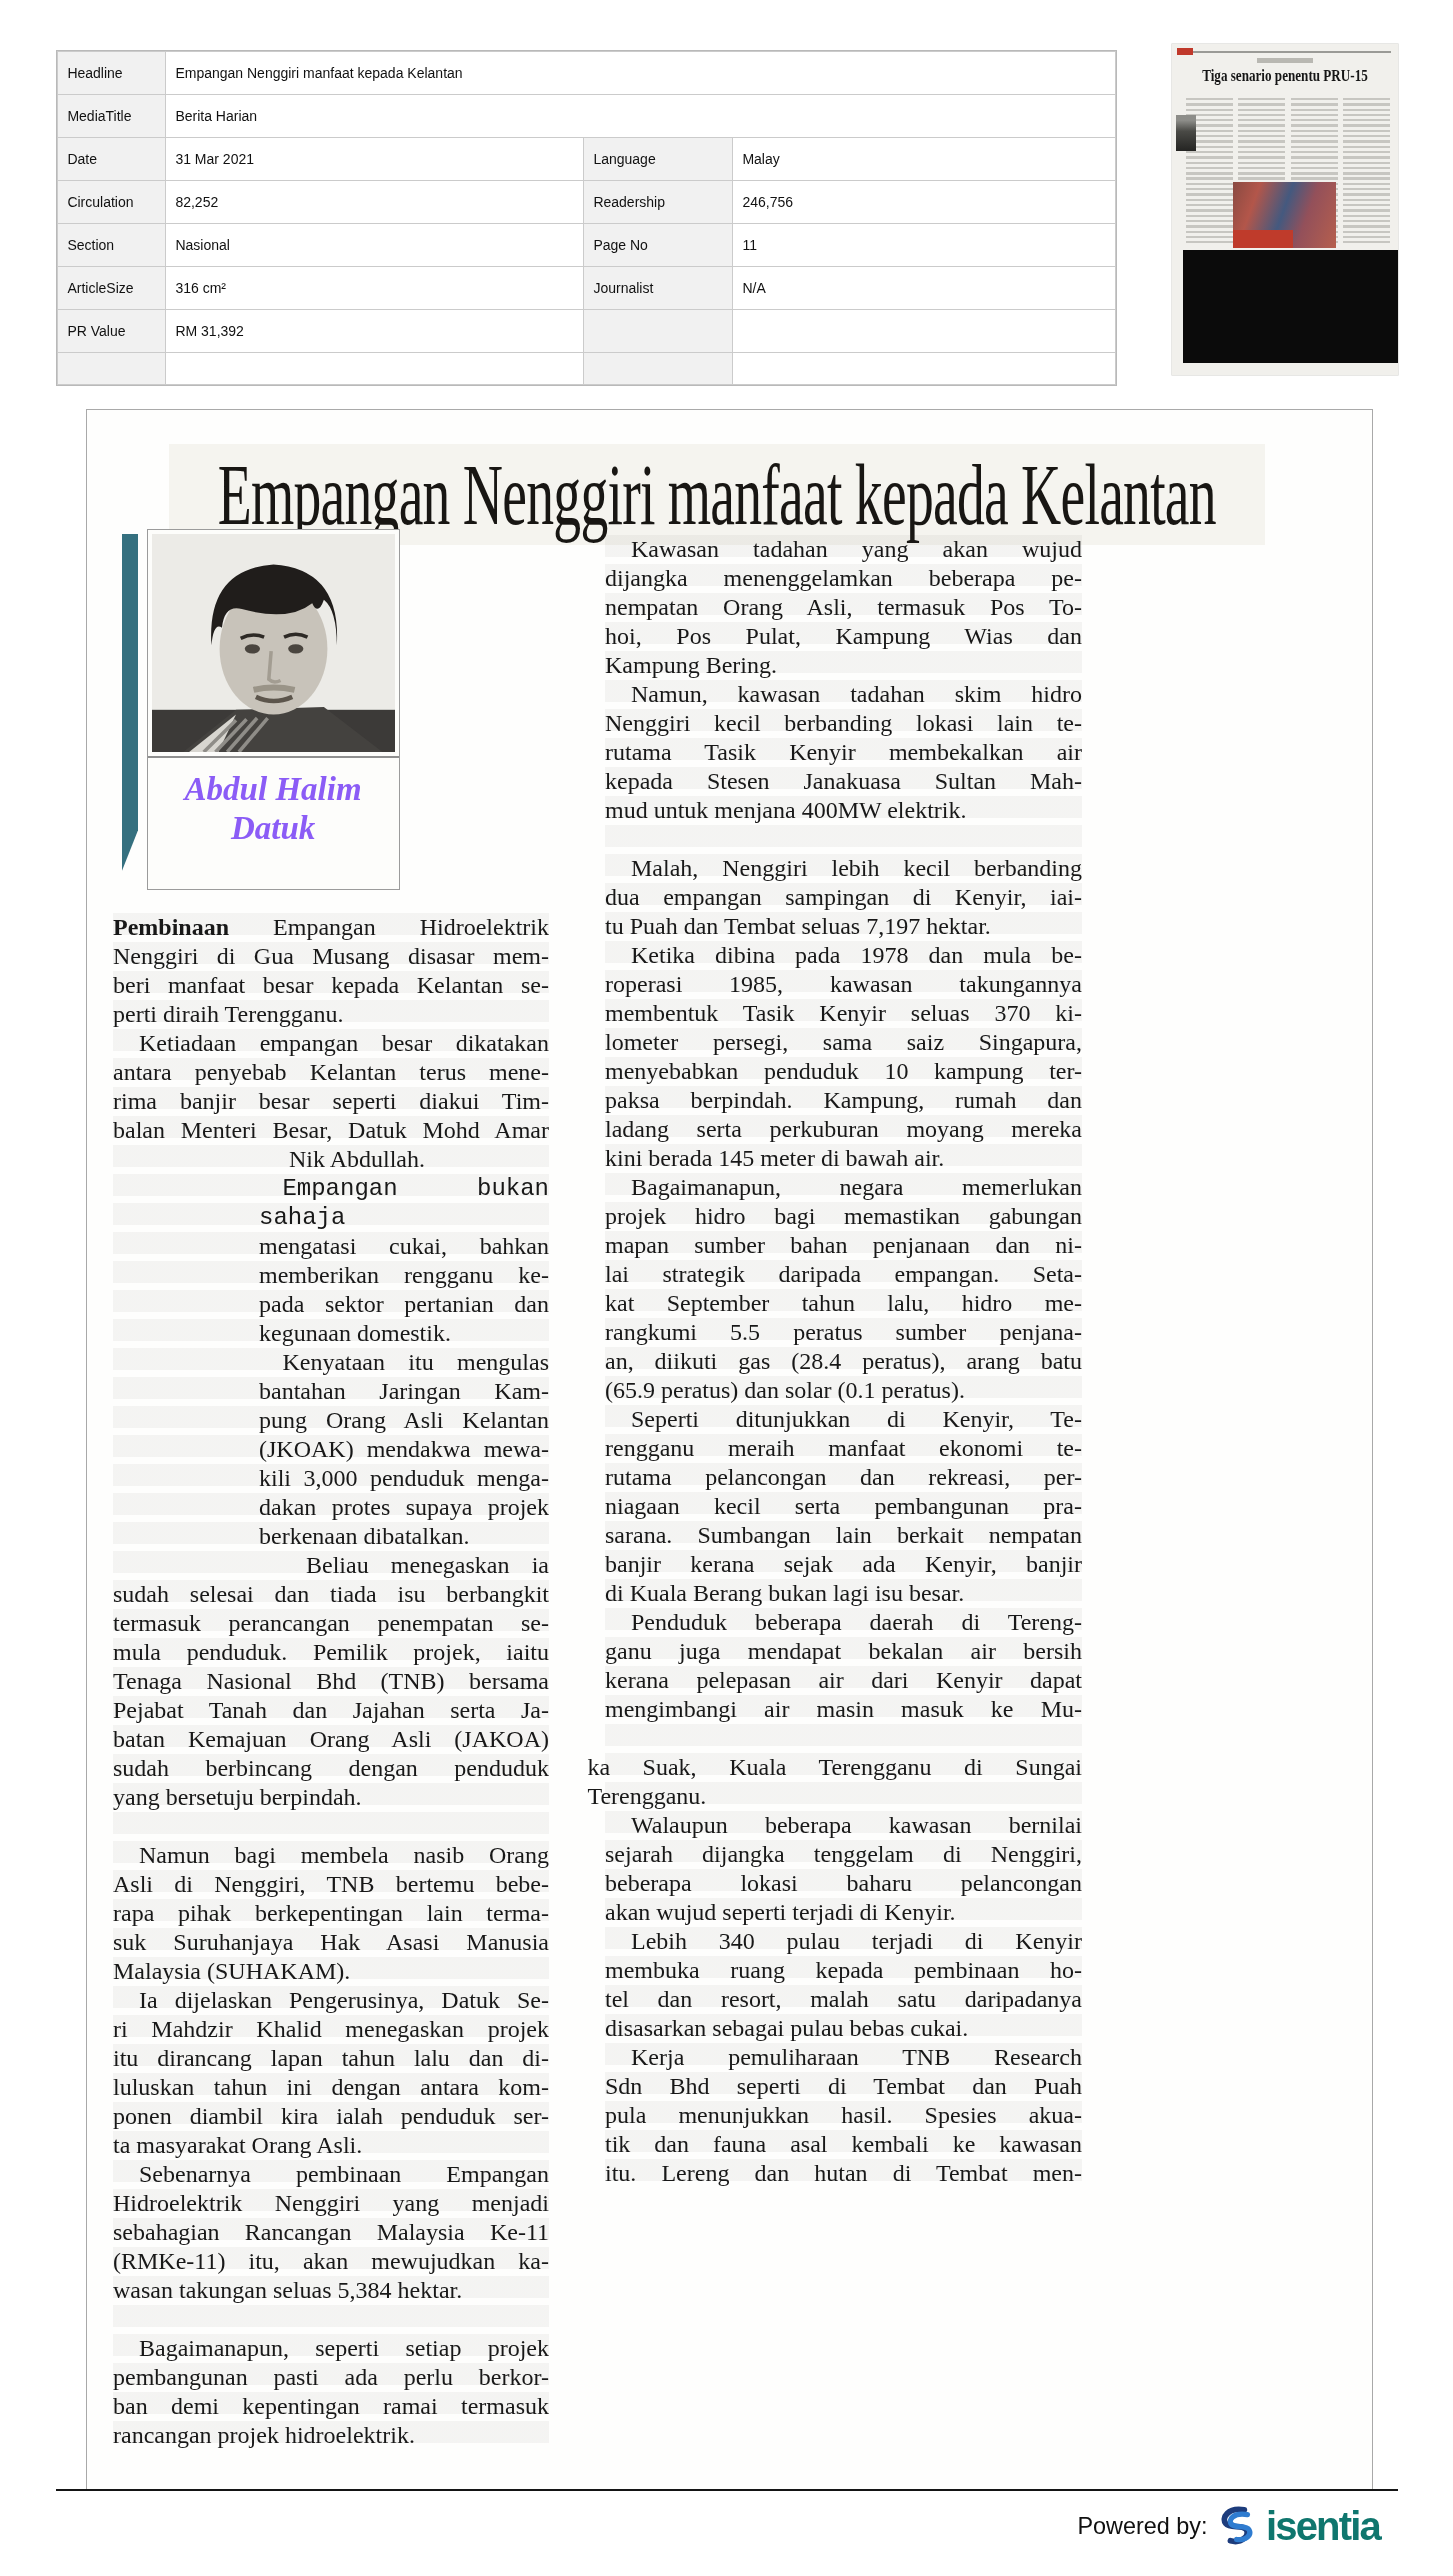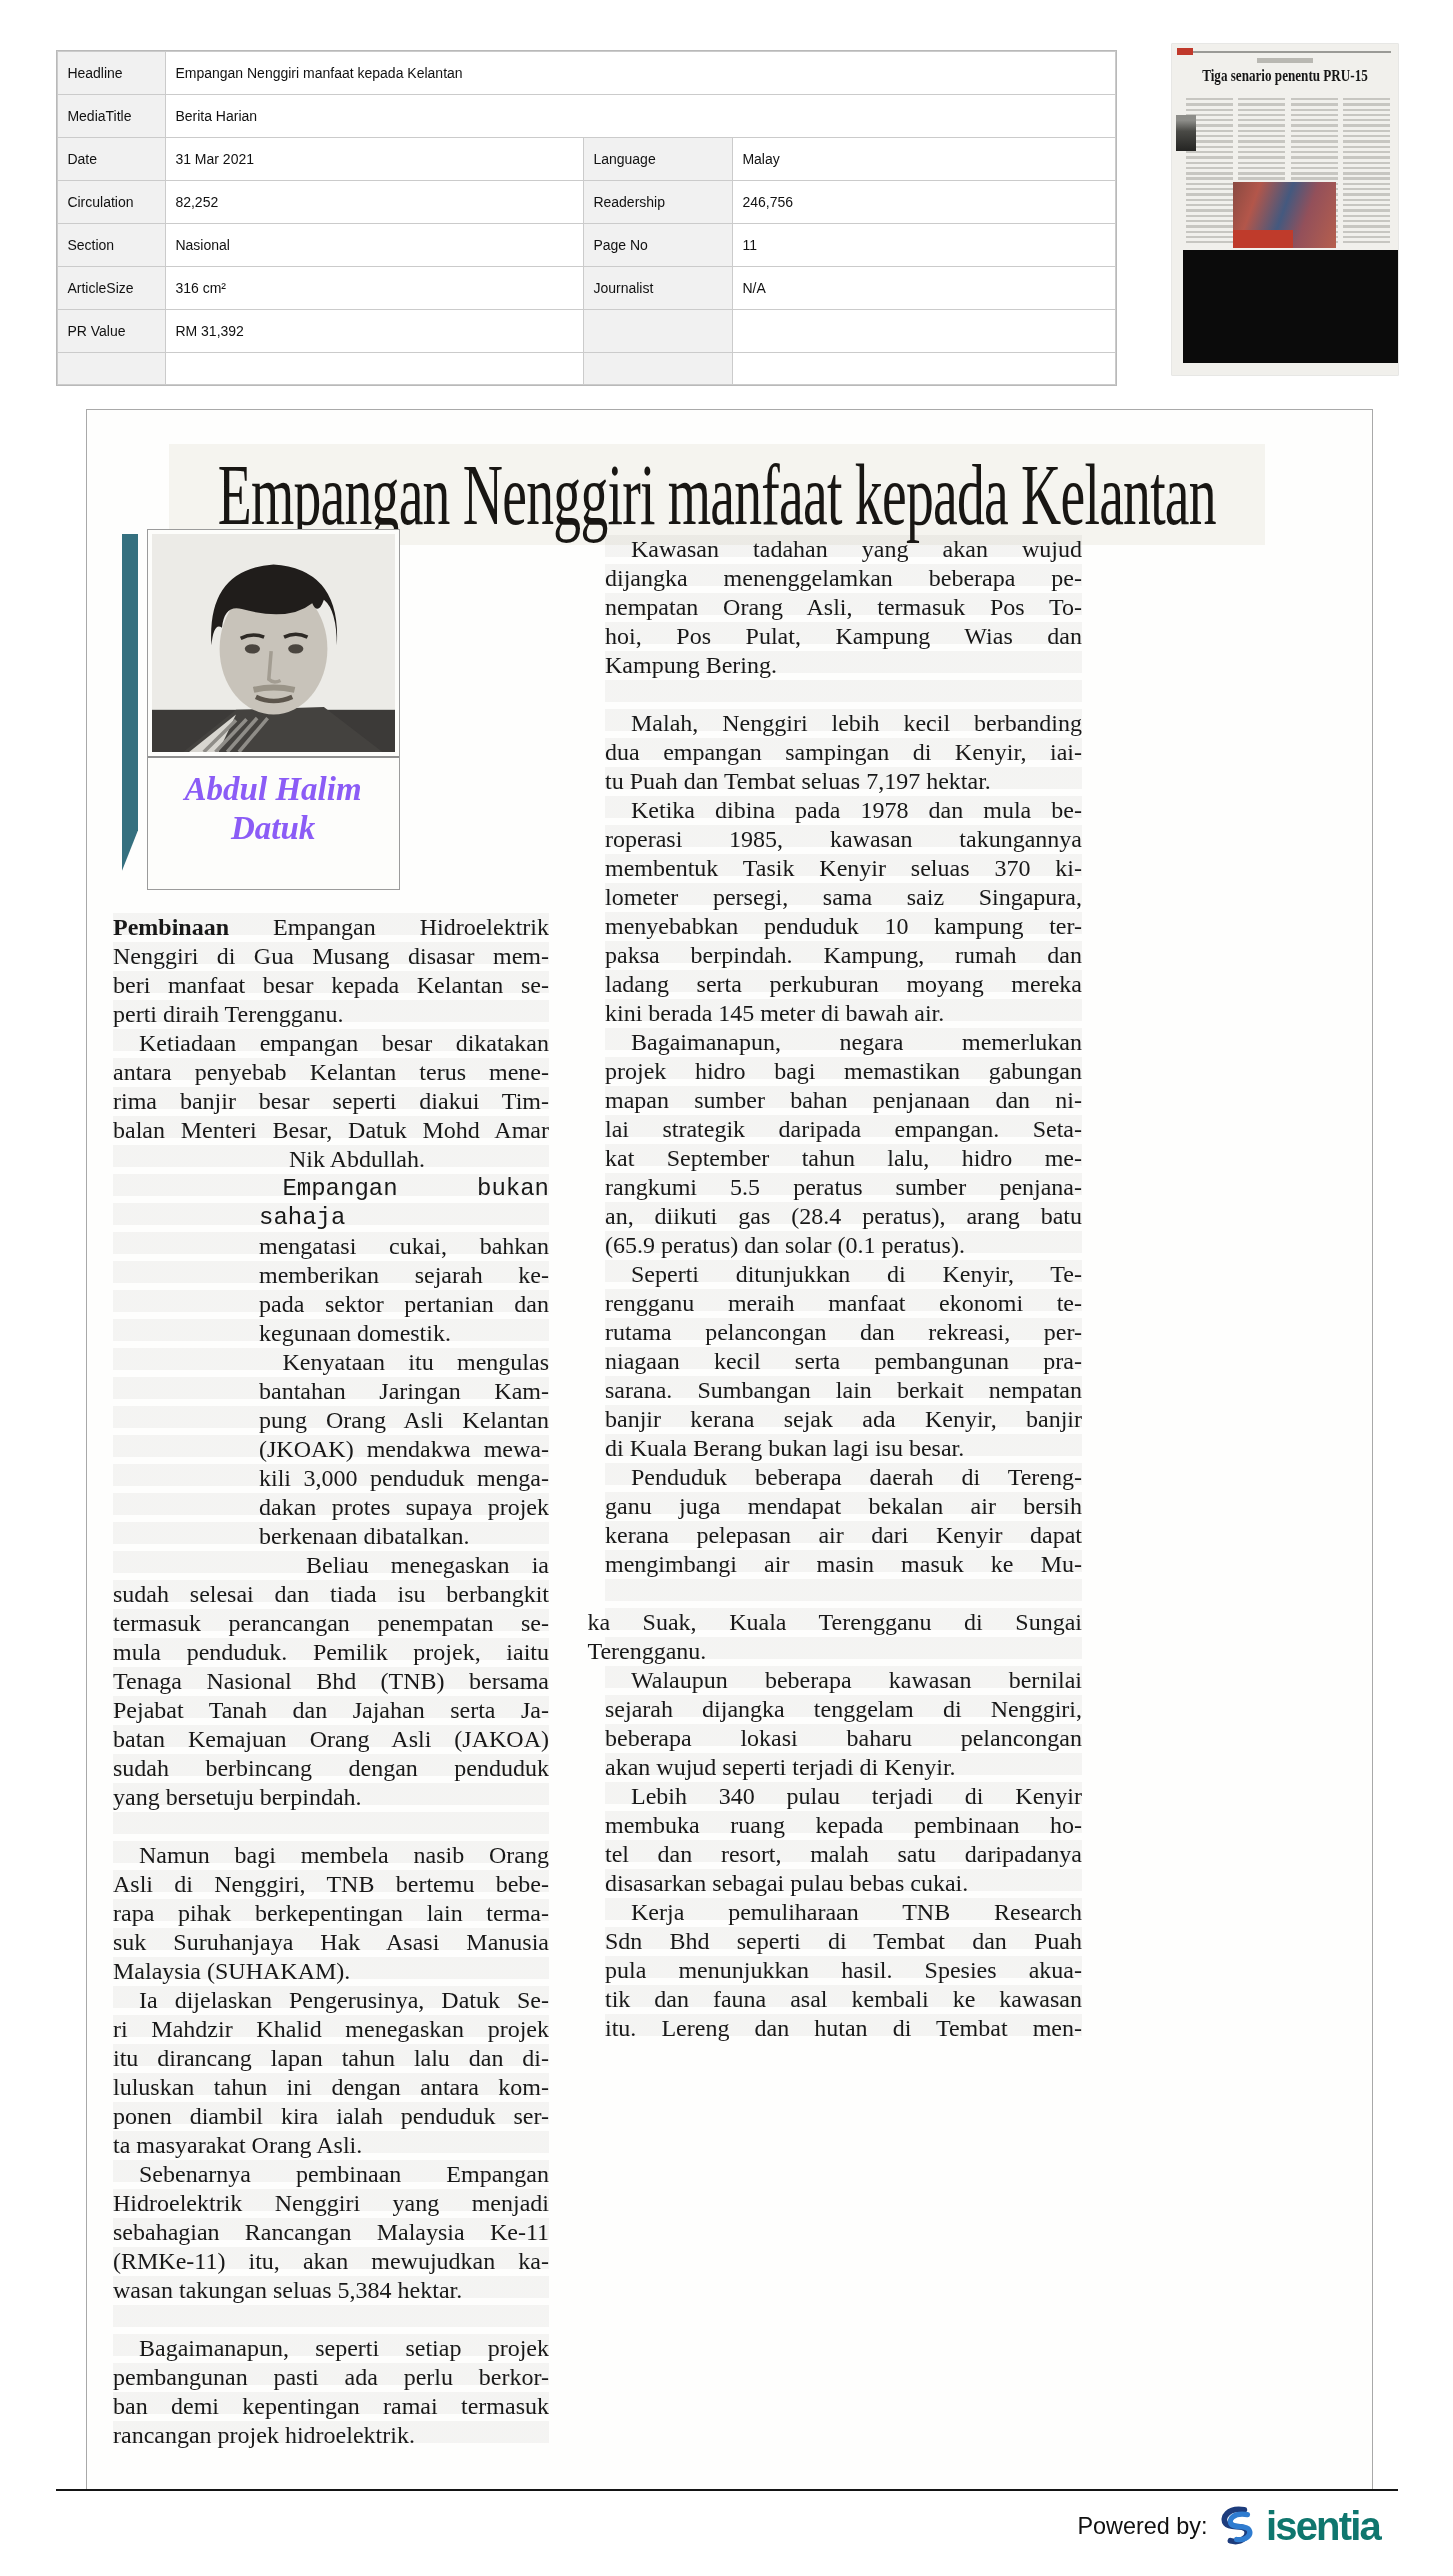--- a/index.html
+++ b/index.html
@@ -183,21 +183,21 @@
       <div class="para">
         <div class="line" style="text-indent: 26px;">Ketiadaan empangan besar dikatakan</div>
         <div class="line">antara penyebab Kelantan terus mene-</div>
         <div class="line">rima banjir besar seperti diakui Tim-</div>
         <div class="line">balan Menteri Besar, Datuk Mohd Amar</div>
         <div class="line end" style="text-indent: 176px;">Nik Abdullah.</div>
       </div>
       <div class="para" style="margin-left: 146px;">
         <div class="line" style="text-indent: 23.4px; font-family: Liberation Mono, monospace;">Empangan bukan sahaja</div>
         <div class="line">mengatasi cukai, bahkan</div>
-        <div class="line">memberikan sejarah ke-</div>
+        <div class="line">memberikan rengganu ke-</div>
         <div class="line">pada sektor pertanian dan</div>
         <div class="line end">kegunaan domestik.</div>
       </div>
       <div class="para" style="margin-left: 146px;">
         <div class="line" style="text-indent: 23.4px;">Kenyataan itu mengulas</div>
         <div class="line">bantahan Jaringan Kam-</div>
         <div class="line">pung Orang Asli Kelantan</div>
         <div class="line">(JKOAK) mendakwa mewa-</div>
         <div class="line">kili 3,000 penduduk menga-</div>
         <div class="line">dakan protes supaya projek</div>
@@ -243,20 +243,27 @@
         <div class="line end">rancangan projek hidroelektrik.</div>
       </div>
     </div>
   <div class="col col-right">
       <div class="para">
         <div class="line" style="text-indent: 26px;">Kawasan tadahan yang akan wujud</div>
         <div class="line">dijangka menenggelamkan beberapa pe-</div>
         <div class="line">nempatan Orang Asli, termasuk Pos To-</div>
         <div class="line">hoi, Pos Pulat, Kampung Wias dan</div>
         <div class="line end">Kampung Bering.</div>
+      </div>
+      <div class="para">
+        <div class="line" style="text-indent: 26px;">Namun, kawasan tadahan skim hidro</div>
+        <div class="line">Nenggiri kecil berbanding lokasi lain te-</div>
+        <div class="line">rutama Tasik Kenyir membekalkan air</div>
+        <div class="line">kepada Stesen Janakuasa Sultan Mah-</div>
+        <div class="line end">mud untuk menjana 400MW elektrik.</div>
       </div>
       <div class="para gap">
         <div class="line" style="text-indent: 26px;">Malah, Nenggiri lebih kecil berbanding</div>
         <div class="line">dua empangan sampingan di Kenyir, iai-</div>
         <div class="line end">tu Puah dan Tembat seluas 7,197 hektar.</div>
       </div>
       <div class="para">
         <div class="line" style="text-indent: 26px;">Ketika dibina pada 1978 dan mula be-</div>
         <div class="line">roperasi 1985, kawasan takungannya</div>
         <div class="line">membentuk Tasik Kenyir seluas 370 ki-</div>

